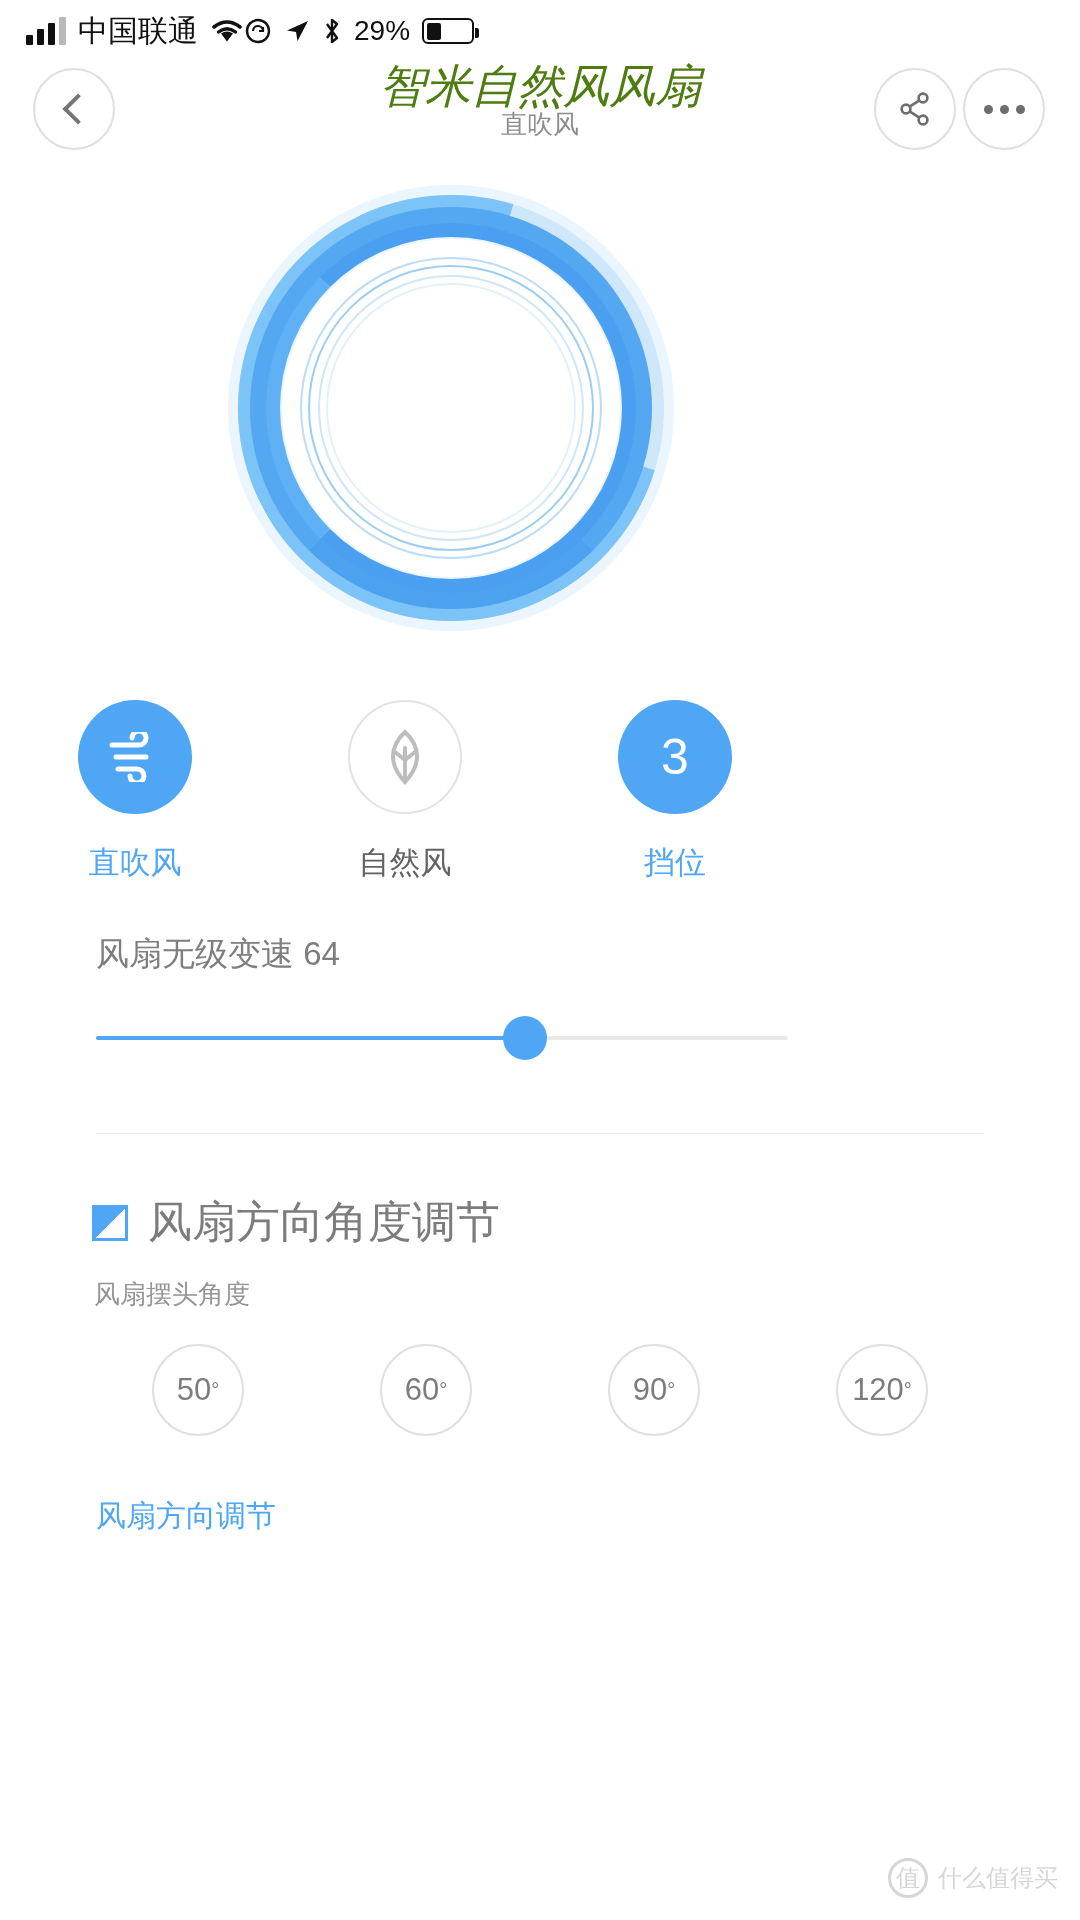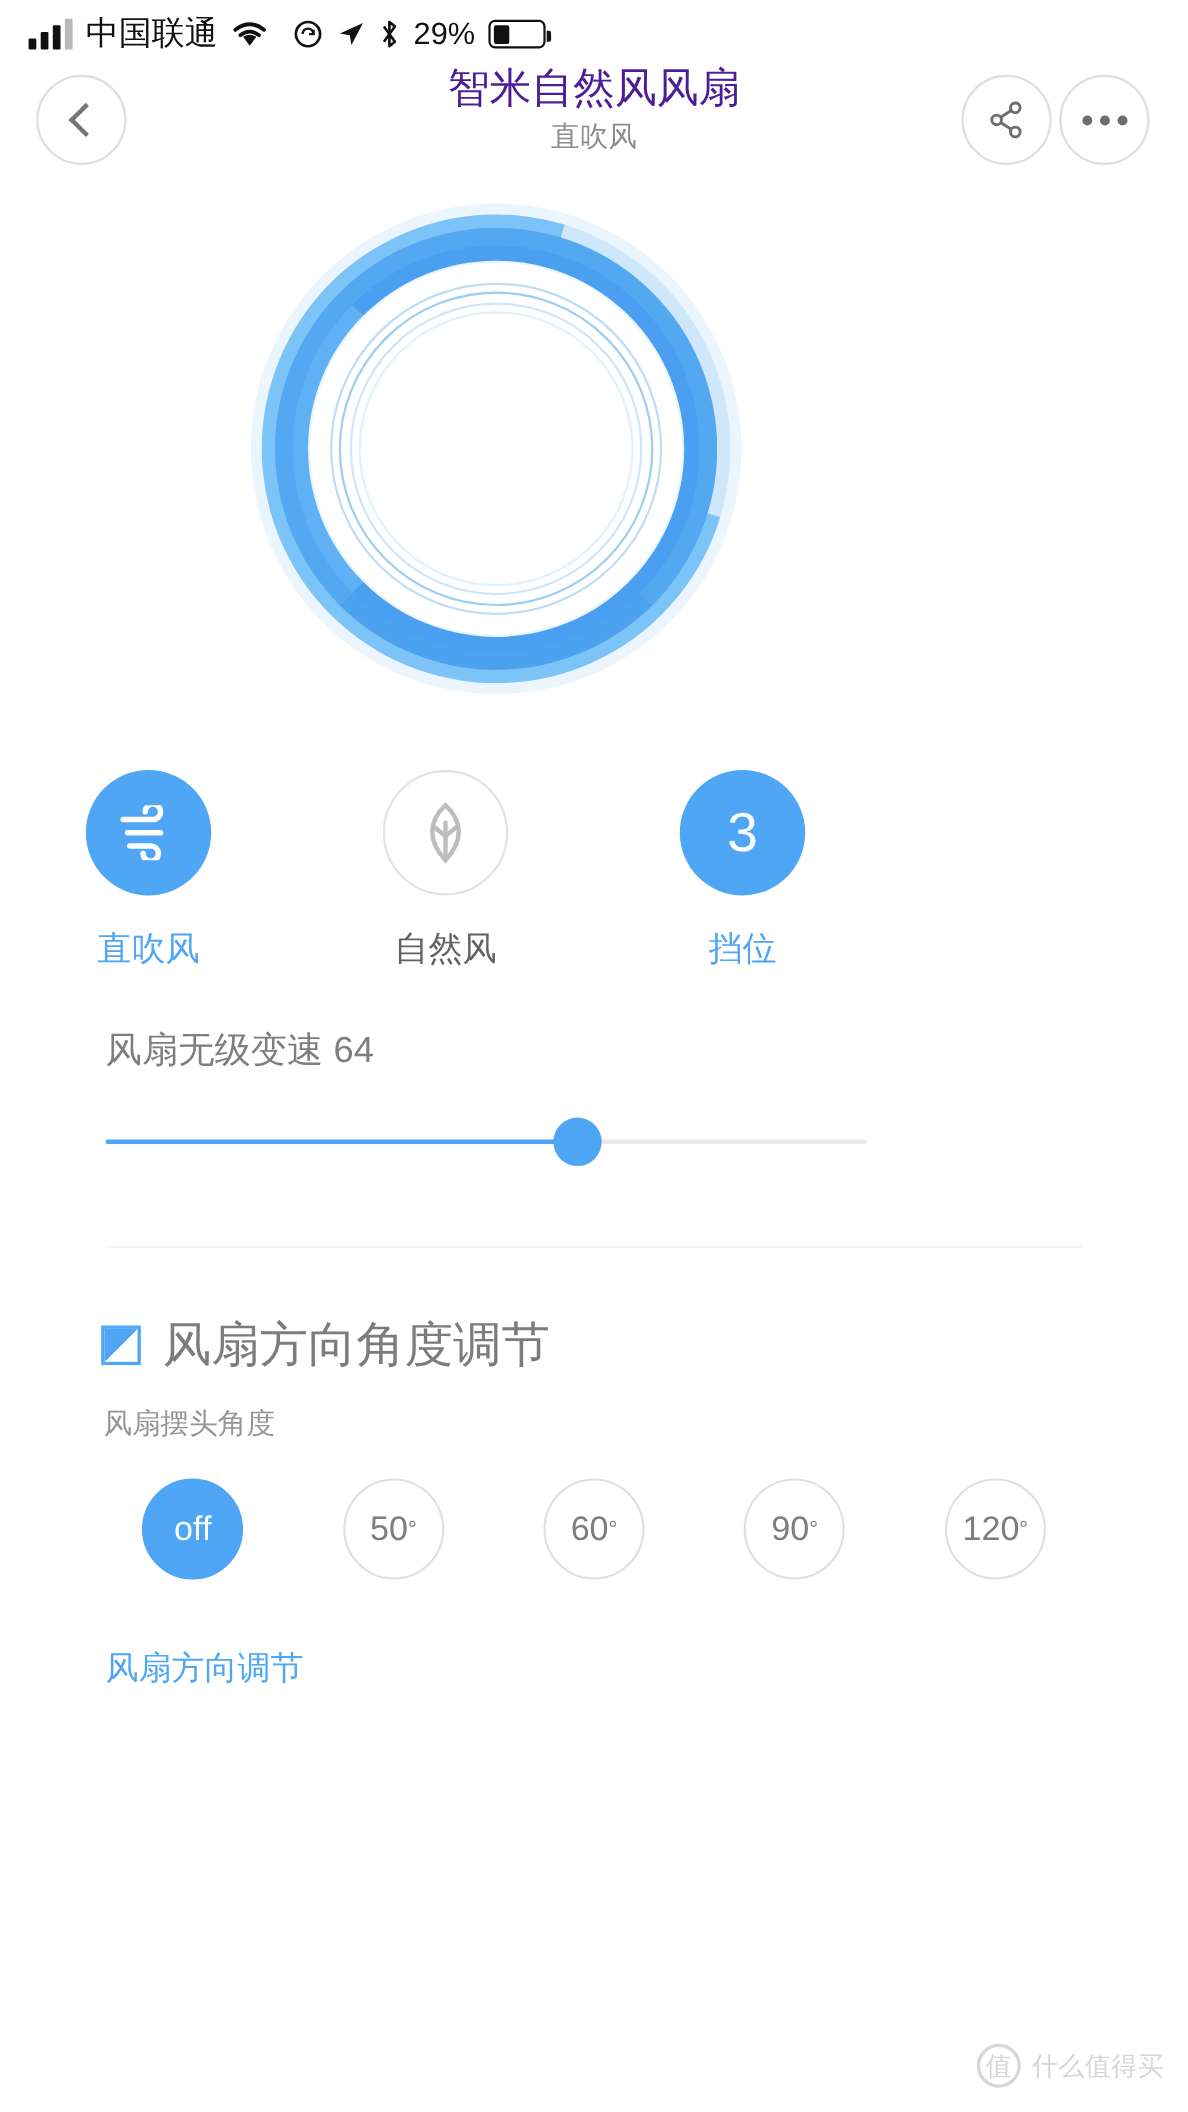--- a/index.html
+++ b/index.html
@@ -7,21 +7,21 @@
     width: 1080px; height: 1920px;
     background: #ffffff;
     font-family: "Liberation Sans", "DejaVu Sans", sans-serif;
     overflow: hidden;
   }
   #app { position: relative; width: 1080px; height: 1920px; background:#fff; }
 
   
   .statusbar {
     position: absolute; top: 0; left: 0; width: 1080px; height: 62px;
-    display: flex; align-items: center; padding: 0 26px; gap: 22px;
+    display: flex; align-items: center; padding: 0 26px;
   }
   .sb-left { display:flex; align-items:center; gap:12px; flex: 0 0 auto; }
   .sb-center { flex:1 1 auto; display:flex; justify-content:center; align-items:center; }
   .sb-right { display:flex; align-items:center; gap:12px; flex:0 0 auto;text-align:center; }
 
   .signal { display:flex; align-items:flex-end; gap:4px; height:28px; }
   .signal i { display:block; width:7px; background:#111; border-radius:1px; }
   .signal i:nth-child(1){ height:10px; }
   .signal i:nth-child(2){ height:16px; }
   .signal i:nth-child(3){ height:22px; }
@@ -52,21 +52,21 @@
   .nav-more { left:963px; }
   .chev {
     width:22px; height:22px; border-left:4px solid #757575; border-bottom:4px solid #757575;
     transform: rotate(45deg); margin-left:8px;
   }
   .dots { display:flex; gap:7px; }
   .dots i { width:9px; height:9px; border-radius:50%; background:#6d6d6d; display:block; }
 
   .nav-title {
     position:absolute; top:-4px; left:0; width:1080px; text-align:center;
-    font-size:38px; color:#4c1d95; line-height:1.25;
+    font-size:46px; color:#4d7c0f; line-height:1.25;font-style:italic;
   }
   .nav-sub {
     position:absolute; top:46px; left:0; width:1080px; text-align:center;
     font-size:26px; color:#8d8d8d; line-height:1.3;
   }
 
   
   .ringwrap { position:absolute; left:236px; top:193px; width:430px; height:430px; }
   .ring { position:absolute; border-radius:50%; }
   .ring-halo   { left:-8px;  top:-8px;  width:446px; height:446px; background:#eaf5fe; }
@@ -266,25 +266,20 @@
 
   <div class="sec-header">
     <span class="sec-icon"></span>
     <span class="sec-title">风扇方向角度调节</span>
   </div>
 
   <div class="sub-label">风扇摆头角度</div>
 
   <div class="angles">
     <div class="angle-item">
-      <div class="angle-btn selected">
-        <span>off</span>
-      </div>
-    </div>
-    <div class="angle-item">
       <div class="angle-btn">
         <span>50</span>
           <span class="deg">°</span>
       </div>
     </div>
     <div class="angle-item">
       <div class="angle-btn">
         <span>60</span>
           <span class="deg">°</span>
       </div>

